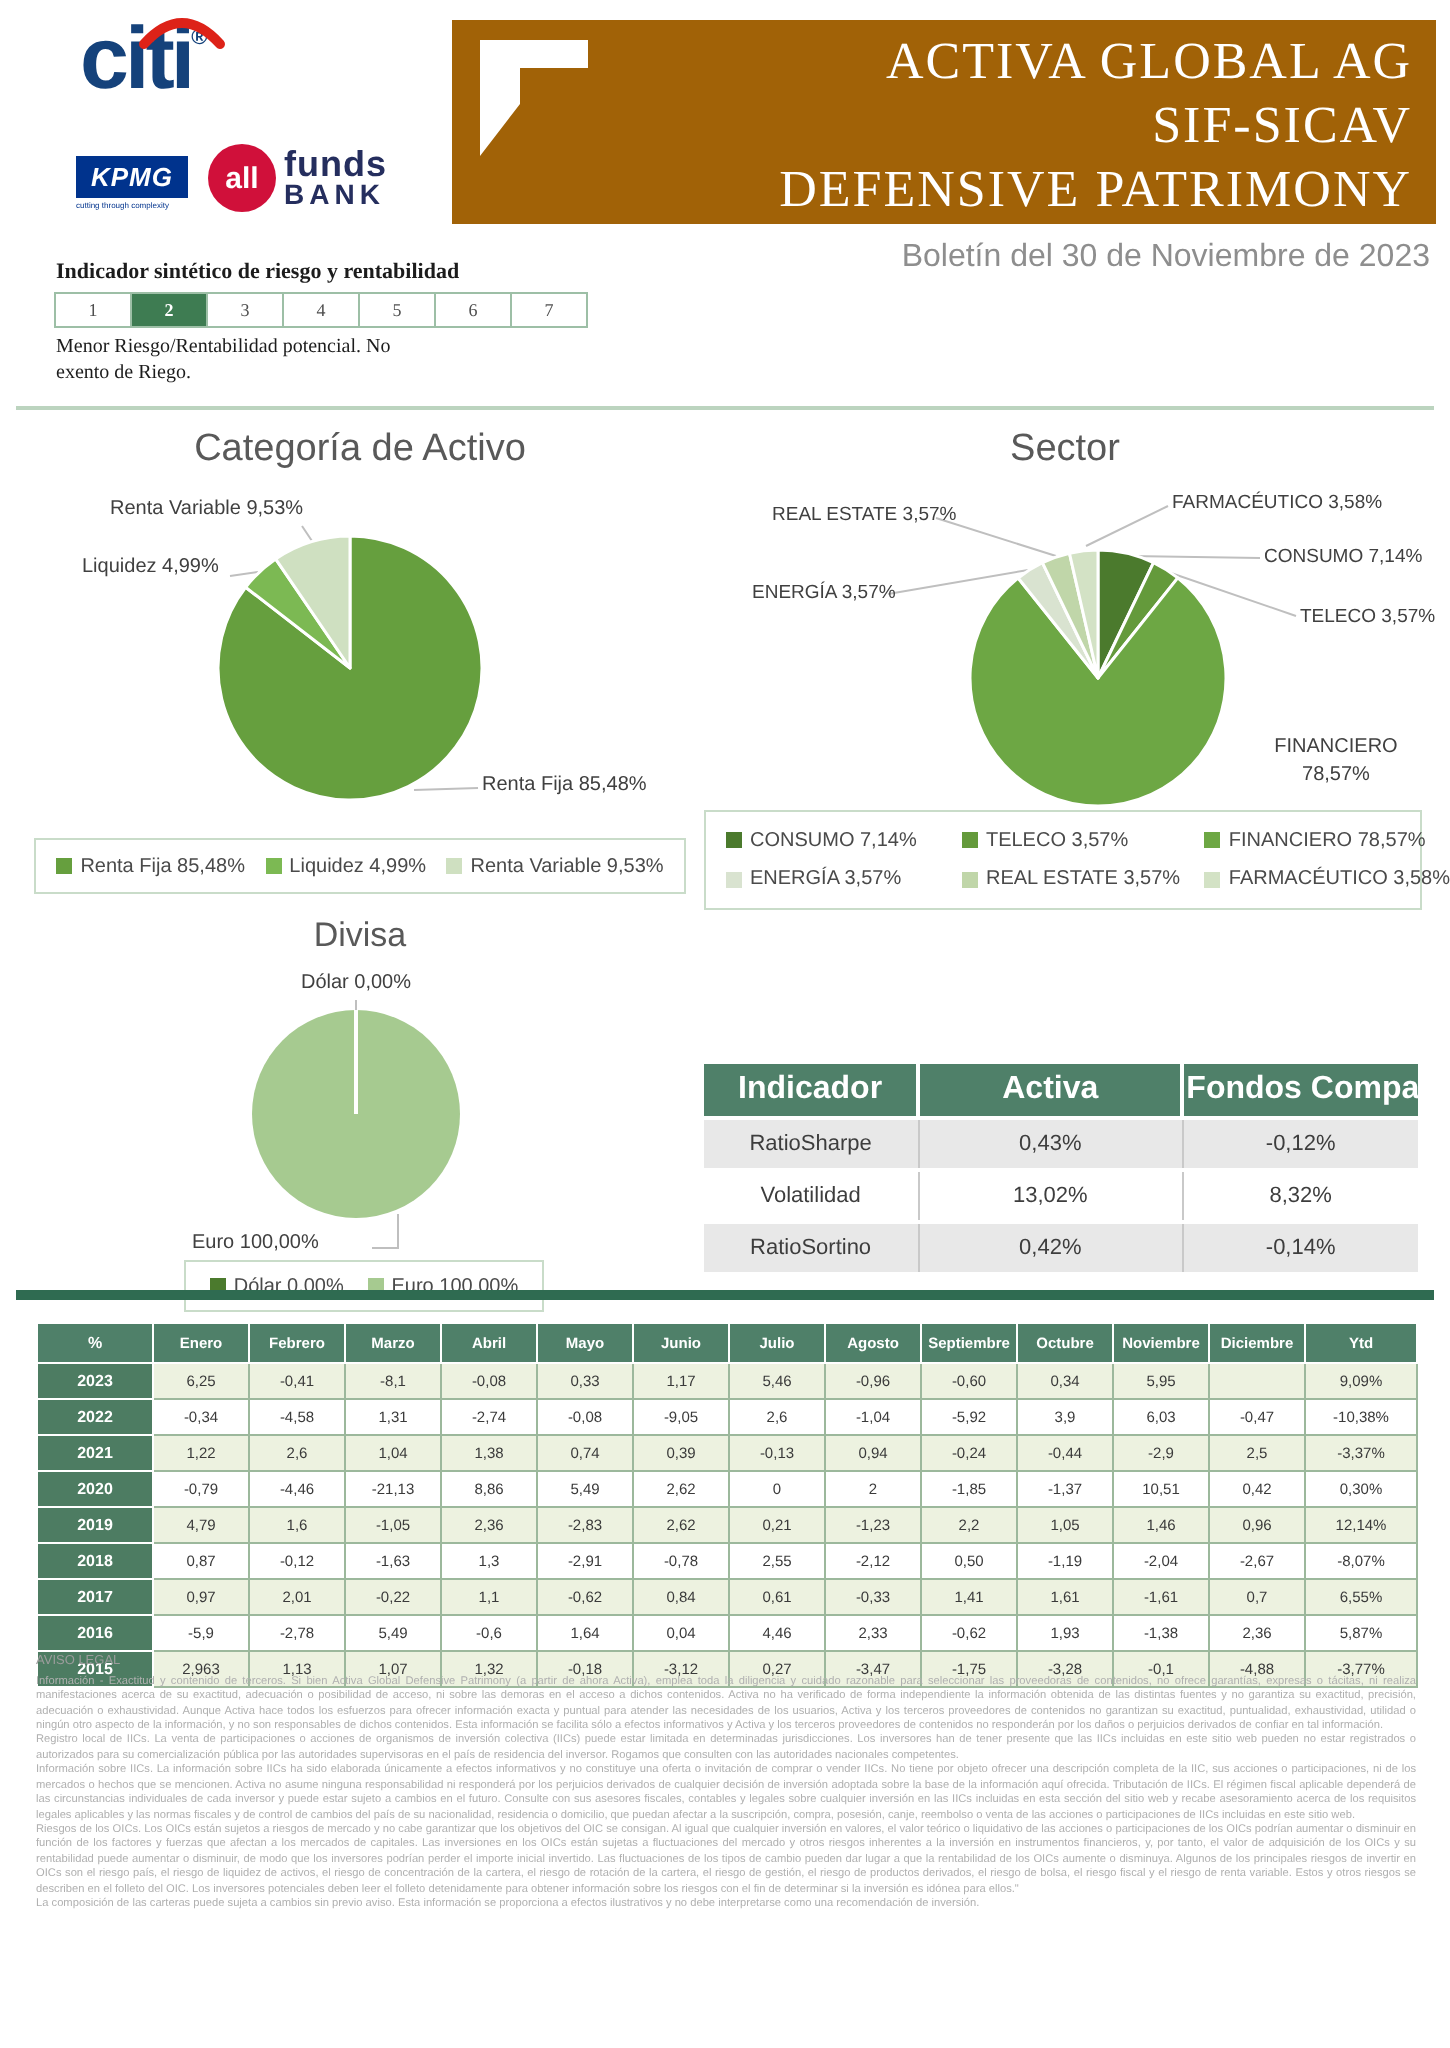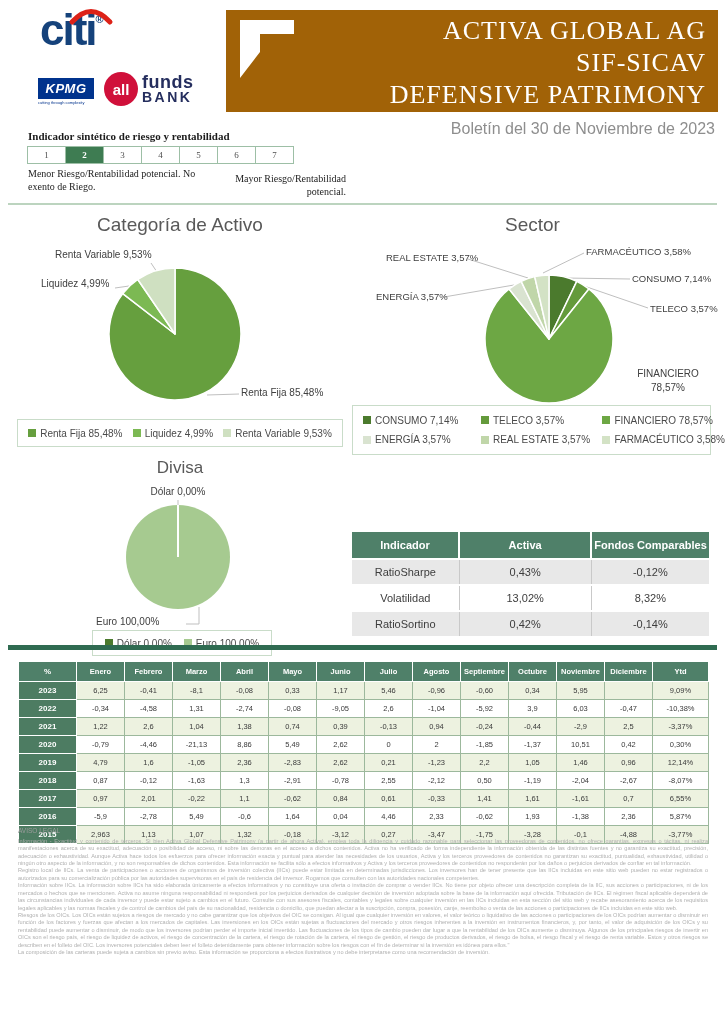--- a/index.html
+++ b/index.html
@@ -51,21 +51,21 @@
   .pie-label.sector{font-size:9.5px;}
   .legend-box{position:absolute;border:1px solid #c9dcc9;display:flex;align-items:center;
               justify-content:space-evenly;background:#fff;}
   .legend-grid{display:grid;grid-template-columns:34% 35% 31%;align-content:space-evenly;
                justify-content:start;padding:0 0 0 10px;box-sizing:border-box;}
   .legend-item{display:flex;align-items:center;gap:4px;font-size:10px;color:#4a4a4a;white-space:nowrap;}
   .sw{width:8px;height:8px;flex:0 0 8px;}
 
   
   .ind-table{position:absolute;left:352px;top:532px;width:357px;border-collapse:collapse;table-layout:fixed;}
-  .ind-table th{background:#4f8069;color:#fff;font-size:11px;font-weight:bold;height:24px;
+  .ind-table th{background:#4f8069;color:#fff;font-size:16px;font-weight:bold;height:24px;
                 border-right:2px solid #fff;white-space:nowrap;}
   .ind-table th:last-child{border-right:none;}
   .ind-table td{font-size:11px;color:#3d3d3d;text-align:center;height:22px;background:#fff;
                 border-right:1px solid #c9c9c9;border-top:2px solid #fff;}
   .ind-table td:last-child{border-right:none;}
   .ind-table tr.alt td{background:#e8e8e8;}
 
   
   .thick-rule{position:absolute;left:8px;top:645px;width:709px;height:5px;background:#2f6b51;}
 
@@ -128,21 +128,20 @@
   <div class="risk-scale" id="risk-scale">
       <div class="risk-box">1</div>
       <div class="risk-box selected">2</div>
       <div class="risk-box">3</div>
       <div class="risk-box">4</div>
       <div class="risk-box">5</div>
       <div class="risk-box">6</div>
       <div class="risk-box">7</div>
     </div>
   <div class="risk-low">Menor Riesgo/Rentabilidad potencial. No exento de Riego.</div>
-  <div class="risk-high">Mayor Riesgo/Rentabilidad potencial.</div>
   <div class="thin-rule"></div>
 
   <div class="chart" style="left:15px;top:212px;width:330px;height:238px;">
     <div class="chart-title" style="font-size:19px;">Categoría de Activo</div>
     <svg id="cat-svg" width="330" height="238">
       <line class="leader" x1="136" y1="51" x2="142" y2="60"></line>
       <line class="leader" x1="100" y1="76" x2="114" y2="74"></line>
       <line class="leader" x1="224" y1="182" x2="192" y2="183"></line>
     <path d="M160,122 L160,56 A66,66 0 1 1 107.79897705930645,81.61370029397116 Z" fill="#669f3e" stroke="#fff" stroke-width="1.5" stroke-linejoin="round"></path>
         <path d="M160,122 L107.79897705930645,81.61370029397116 A66,66 0 0 1 122.79966835731345,67.48270617800134 Z" fill="#7cb953" stroke="#fff" stroke-width="1.5" stroke-linejoin="round"></path>

